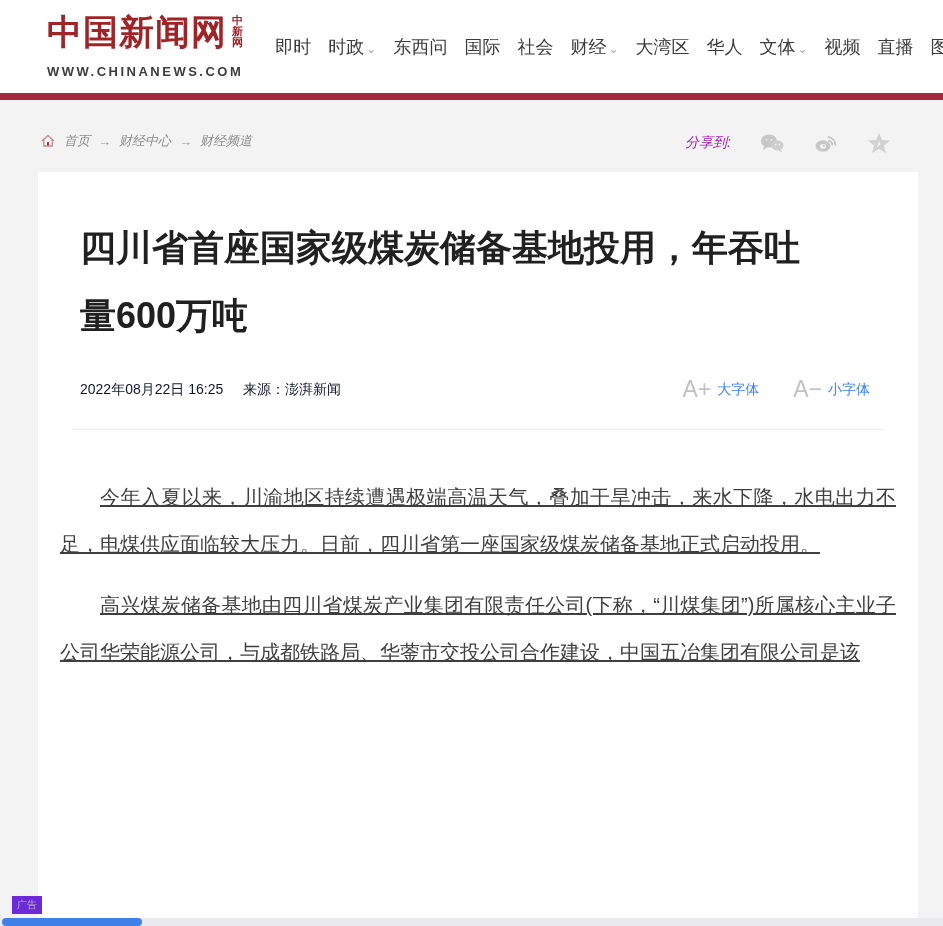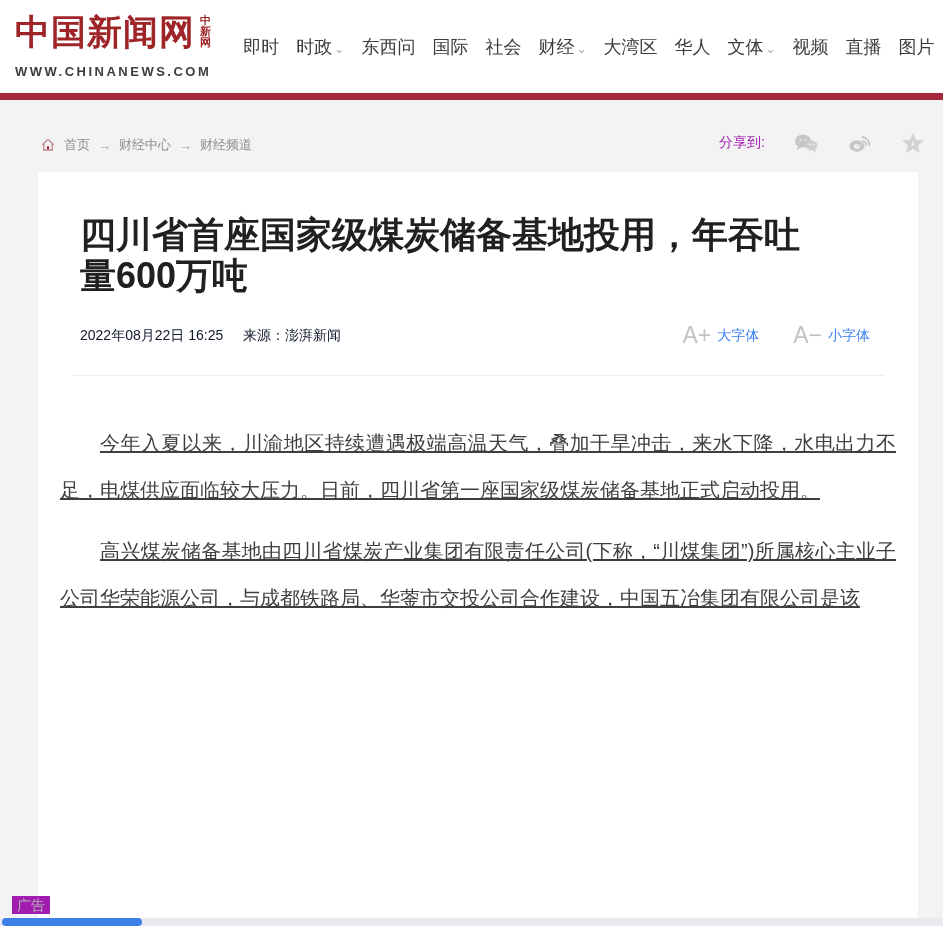--- a/index.html
+++ b/index.html
@@ -9,21 +9,21 @@
     overflow: hidden;
     background: #f3f3f4;
     font-family: "Liberation Sans", sans-serif;
     position: relative;
   }
   
   .site-header {
     width: 943px; height: 93px;
     background: #ffffff;
     display: flex; align-items: center;
-    padding-left: 15px;
+    padding-left: 47px;
     white-space: nowrap;
   }
   .logo-block { display: flex; flex-direction: column; cursor: pointer; }
   .logo-top { display: flex; align-items: flex-start; }
   .logo-main {
     font-family: "DejaVu Serif", serif;
     font-weight: bold;
     font-size: 35px;
     line-height: 36px;
     color: #9e2428;
@@ -44,42 +44,43 @@
     width: 1px; height: 44px; background: #dcdcdc;
     margin: 0 18px 0 14px;
   }
   .main-nav { display: flex; align-items: center; font-size: 18px; color: #3c3c3c; }
   .nav-item { margin-right: 17px; cursor: pointer; display: flex; align-items: center; justify-content: flex-end; }
   .nav-item .chev { font-size: 12px; color: #a9a9a9; margin-left: 2px; margin-top: 4px; }
   
   .red-bar { width: 943px; height: 7px; background: #a5293c; }
   
   .breadcrumb-row {
-    display: flex; justify-content: space-between; align-items: flex-end;
-    padding: 32px 18px 18px 40px;
+    display: flex; justify-content: space-between; align-items: flex-start;
+    padding: 32px 52px 18px 40px;
+    font-style: italic;
   }
   .crumbs { display: flex; align-items: center; font-size: 13px; color: #8d8d8d; }
   .crumbs .sep { margin: 0 8px; color: #9a9a9a; }
   .crumb { cursor: pointer; }
   .home-ico { margin-right: 8px; display: inline-flex; }
   .share-box { display: flex; align-items: center; font-size: 14px; color: #a21caf; margin-left: 14px; }
   .share-ico { margin-left: 28px; cursor: pointer; display: inline-flex; }
   
   .card {
     background: #ffffff;
     margin-left: 38px;
     width: 880px;
     height: 780px;
     padding: 28px 22px 0;
   }
   .article-title {
     margin: 14px 20px 0;
     max-width: 742px;
     font-size: 36px;
-    line-height: 41px;
+    line-height: 68px;
     font-weight: bold;
     color: #202020;
   }
   .meta-row {
     display: flex; justify-content: space-between; align-items: center;
     margin: 26px 26px 0 20px;
   }
   .meta-left { font-size: 14px; color: #0f172a; }
   .meta-left .src { margin-left: 16px; }
   .font-controls { display: flex; align-items: center; color: #b9b9b9; }
@@ -91,22 +92,22 @@
     margin-top: 44px;
     font-size: 20px;
     line-height: 47px;
     color: #3f3f3f;
     text-align: justify;
   }
   .article-body p { text-indent: 2em; margin: 0 0 14px; text-decoration: underline; }
   
   .ad-badge {
     position: absolute; left: 12px; top: 896px;
-    background: #a21caf; color: #b5b5b5;
-    font-size: 14px; line-height: 12px;
+    background: #6d28d9; color: #b5b5b5;
+    font-size: 10px; line-height: 12px;
     padding: 3px 5px;
   }
   .hscrollbar {
     position: absolute; left: 0; bottom: 0;
     width: 943px; height: 8px;
     background: #e9e9ef;
   }
   .hscroll-thumb {
     position: absolute; left: 2px; top: 0;
     width: 140px; height: 8px;

